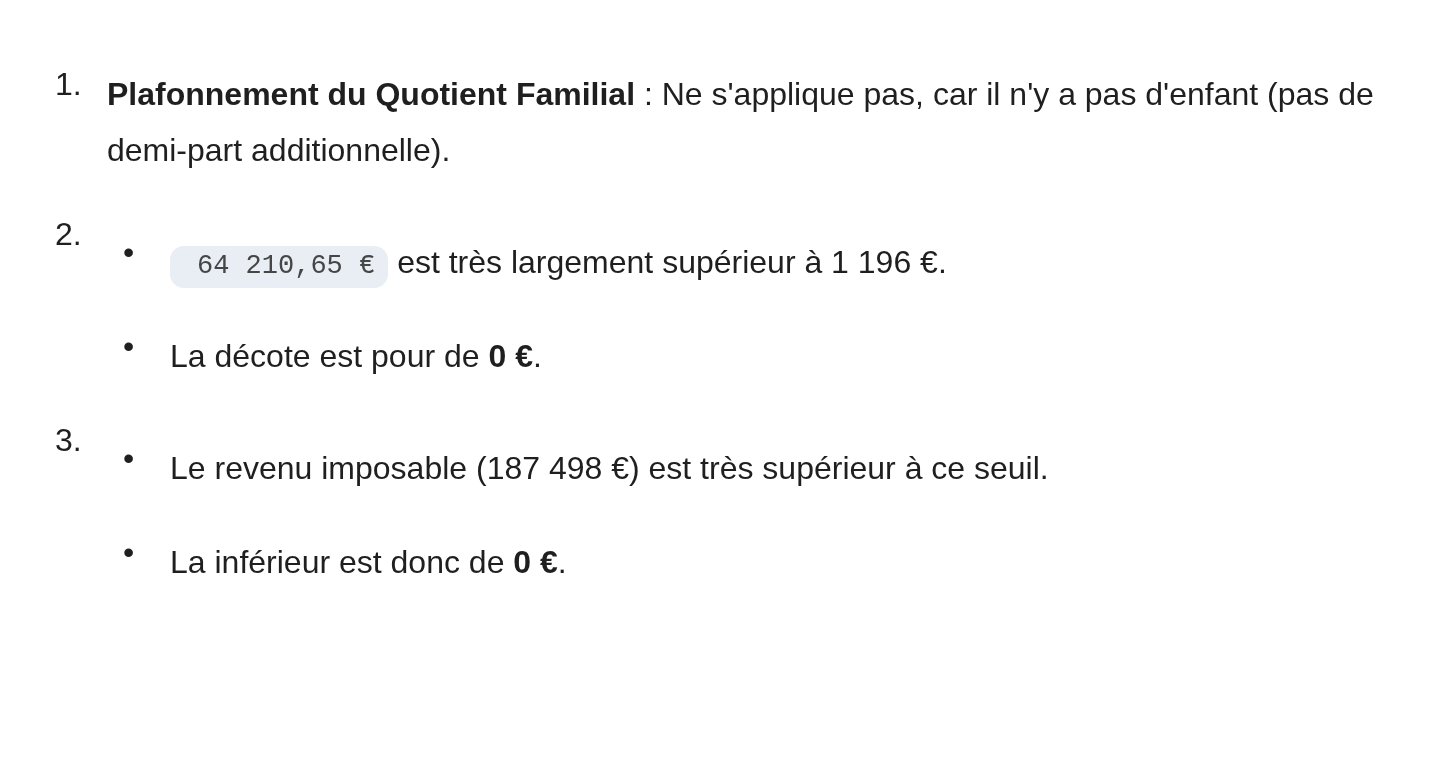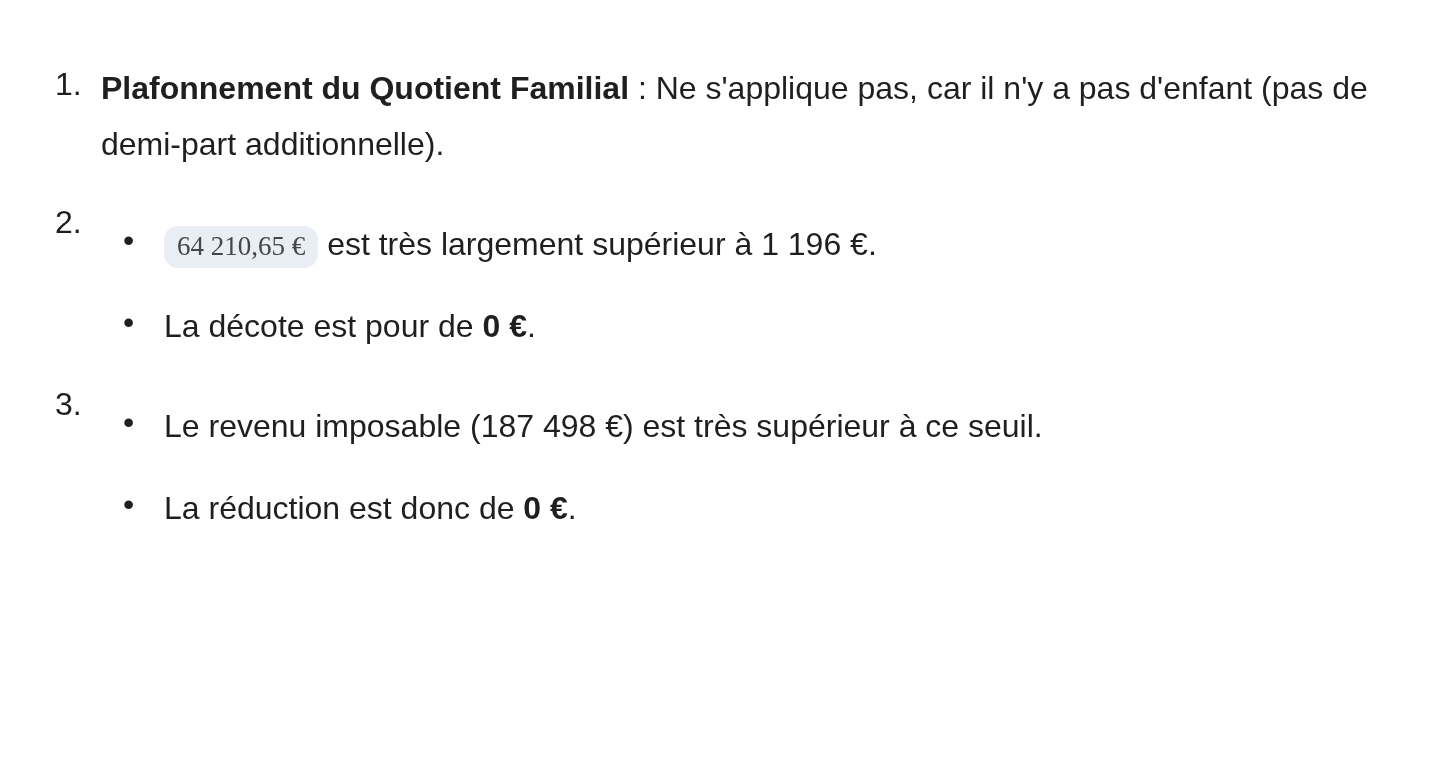--- a/index.html
+++ b/index.html
@@ -26,36 +26,36 @@
     list-style:none;
     margin:20px 0 0 25px;padding:0;
   }
   ol.main-list > li{display:flex;align-items:flex-start;margin-bottom:18px;}
   ol.main-list > li:last-child{margin-bottom:0;}
   .num{
     flex:0 0 42px;width:42px;
     font-size:32px;line-height:56px;
   }
   .li-body{flex:1 1 auto;min-width:0;}
-  .para{margin:4px;font-size:32px;line-height:56px;}
+  .para{margin:10px;font-size:32px;line-height:56px;}
   .para strong{font-weight:700;}
   .rest{white-space:pre-line;}
   ul.sub-list{list-style:none;margin:18px 0 0 0;padding:0;}
   ul.sub-list > li{display:flex;align-items:flex-start;margin-bottom:18px;}
   ul.sub-list > li:last-child{margin-bottom:0;}
   .bullet{
     flex:0 0 63px;width:63px;text-align:center;
     font-size:32px;line-height:56px;
   }
   code.chip{
-    font-family:Liberation Serif, serif;
+    font-family:Liberation Mono, monospace;
     font-size:27px;line-height:33px;
     background:var(--chip-bg);
     color:var(--chip-text);
-    padding:5px 13px 7px 13px;
+    padding:5px 13px 7px 27px;
     border-radius:14px;
     white-space:pre;
   }
 </style>
 </head>
 <body>
 
 <main class="doc">
 
 
@@ -95,21 +95,21 @@
         <ul class="sub-list">
           <li>
             <span class="bullet">•</span>
             <div class="li-body">
               <p class="para"><span class="rest">Le revenu imposable (187 498 €) est très supérieur à ce seuil.</span></p>
             </div>
           </li>
           <li>
             <span class="bullet">•</span>
             <div class="li-body">
-              <p class="para"><span class="rest">La réduction est donc de </span><strong>0 €</strong><span class="rest">.</span></p>
+              <p class="para"><span class="rest">La inférieur est donc de </span><strong>0 €</strong><span class="rest">.</span></p>
             </div>
           </li>
         </ul>
       </div>
     </li>
 
   </ol>
 </main>
 
 </body></html>

